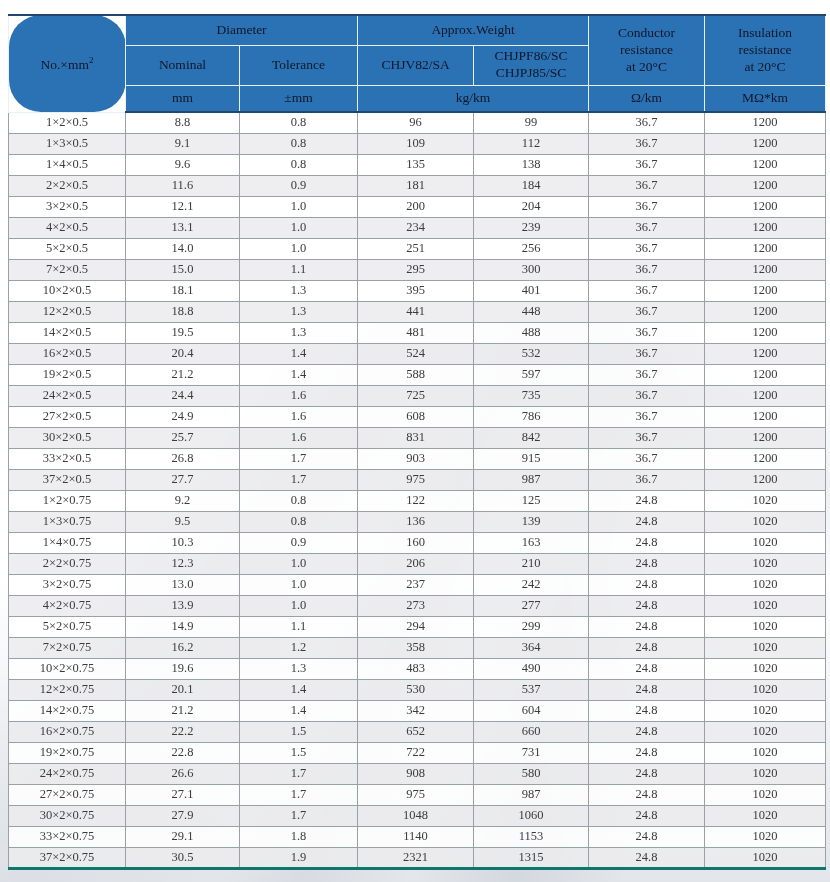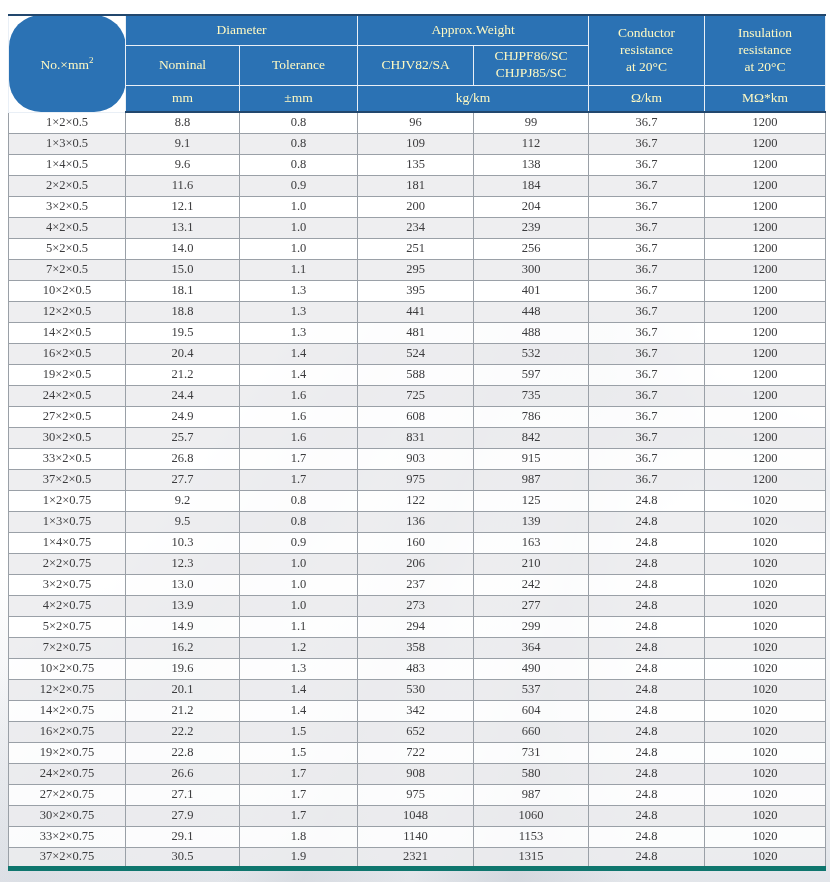--- a/index.html
+++ b/index.html
@@ -26,21 +26,21 @@
   }
   table.spec {
     position:absolute; left:8px; top:14px;
     width:817px;
     border-collapse:collapse;
     table-layout:fixed;
   }
   
   .spec thead th, .spec thead td {
     background:#2b72b4;
-    color:#fef9c3;
+    color:#0f172a;
     font-weight:normal;
     text-align:center;
     vertical-align:middle;
     border:1.5px solid #e9eff6;
     font-size:13.5px;
     line-height:1.25;
     white-space:pre-line;
     padding:2px 2px;
   }
   .spec thead tr.group-row th { height:30px; }
@@ -56,21 +56,21 @@
     height:21px;
     text-align:center;
     vertical-align:middle;
     font-size:12.5px;
     color:#3b3b3d;
     border:1px solid #9aa0a7;
     background:rgba(255,255,255,0.88);
     padding:0 2px;
   }
   .spec tbody tr.alt td { background:rgba(236,236,238,0.88); }
-  .spec tbody { border-bottom:5px solid #0f766e; }
+  .spec tbody { border-bottom:3px solid #0f766e; }
 </style>
 </head>
 <body>
 
 <div class="page">
   <div class="watermark"></div>
   <div class="watermark2"></div>
 
   <table class="spec">
     <colgroup>

